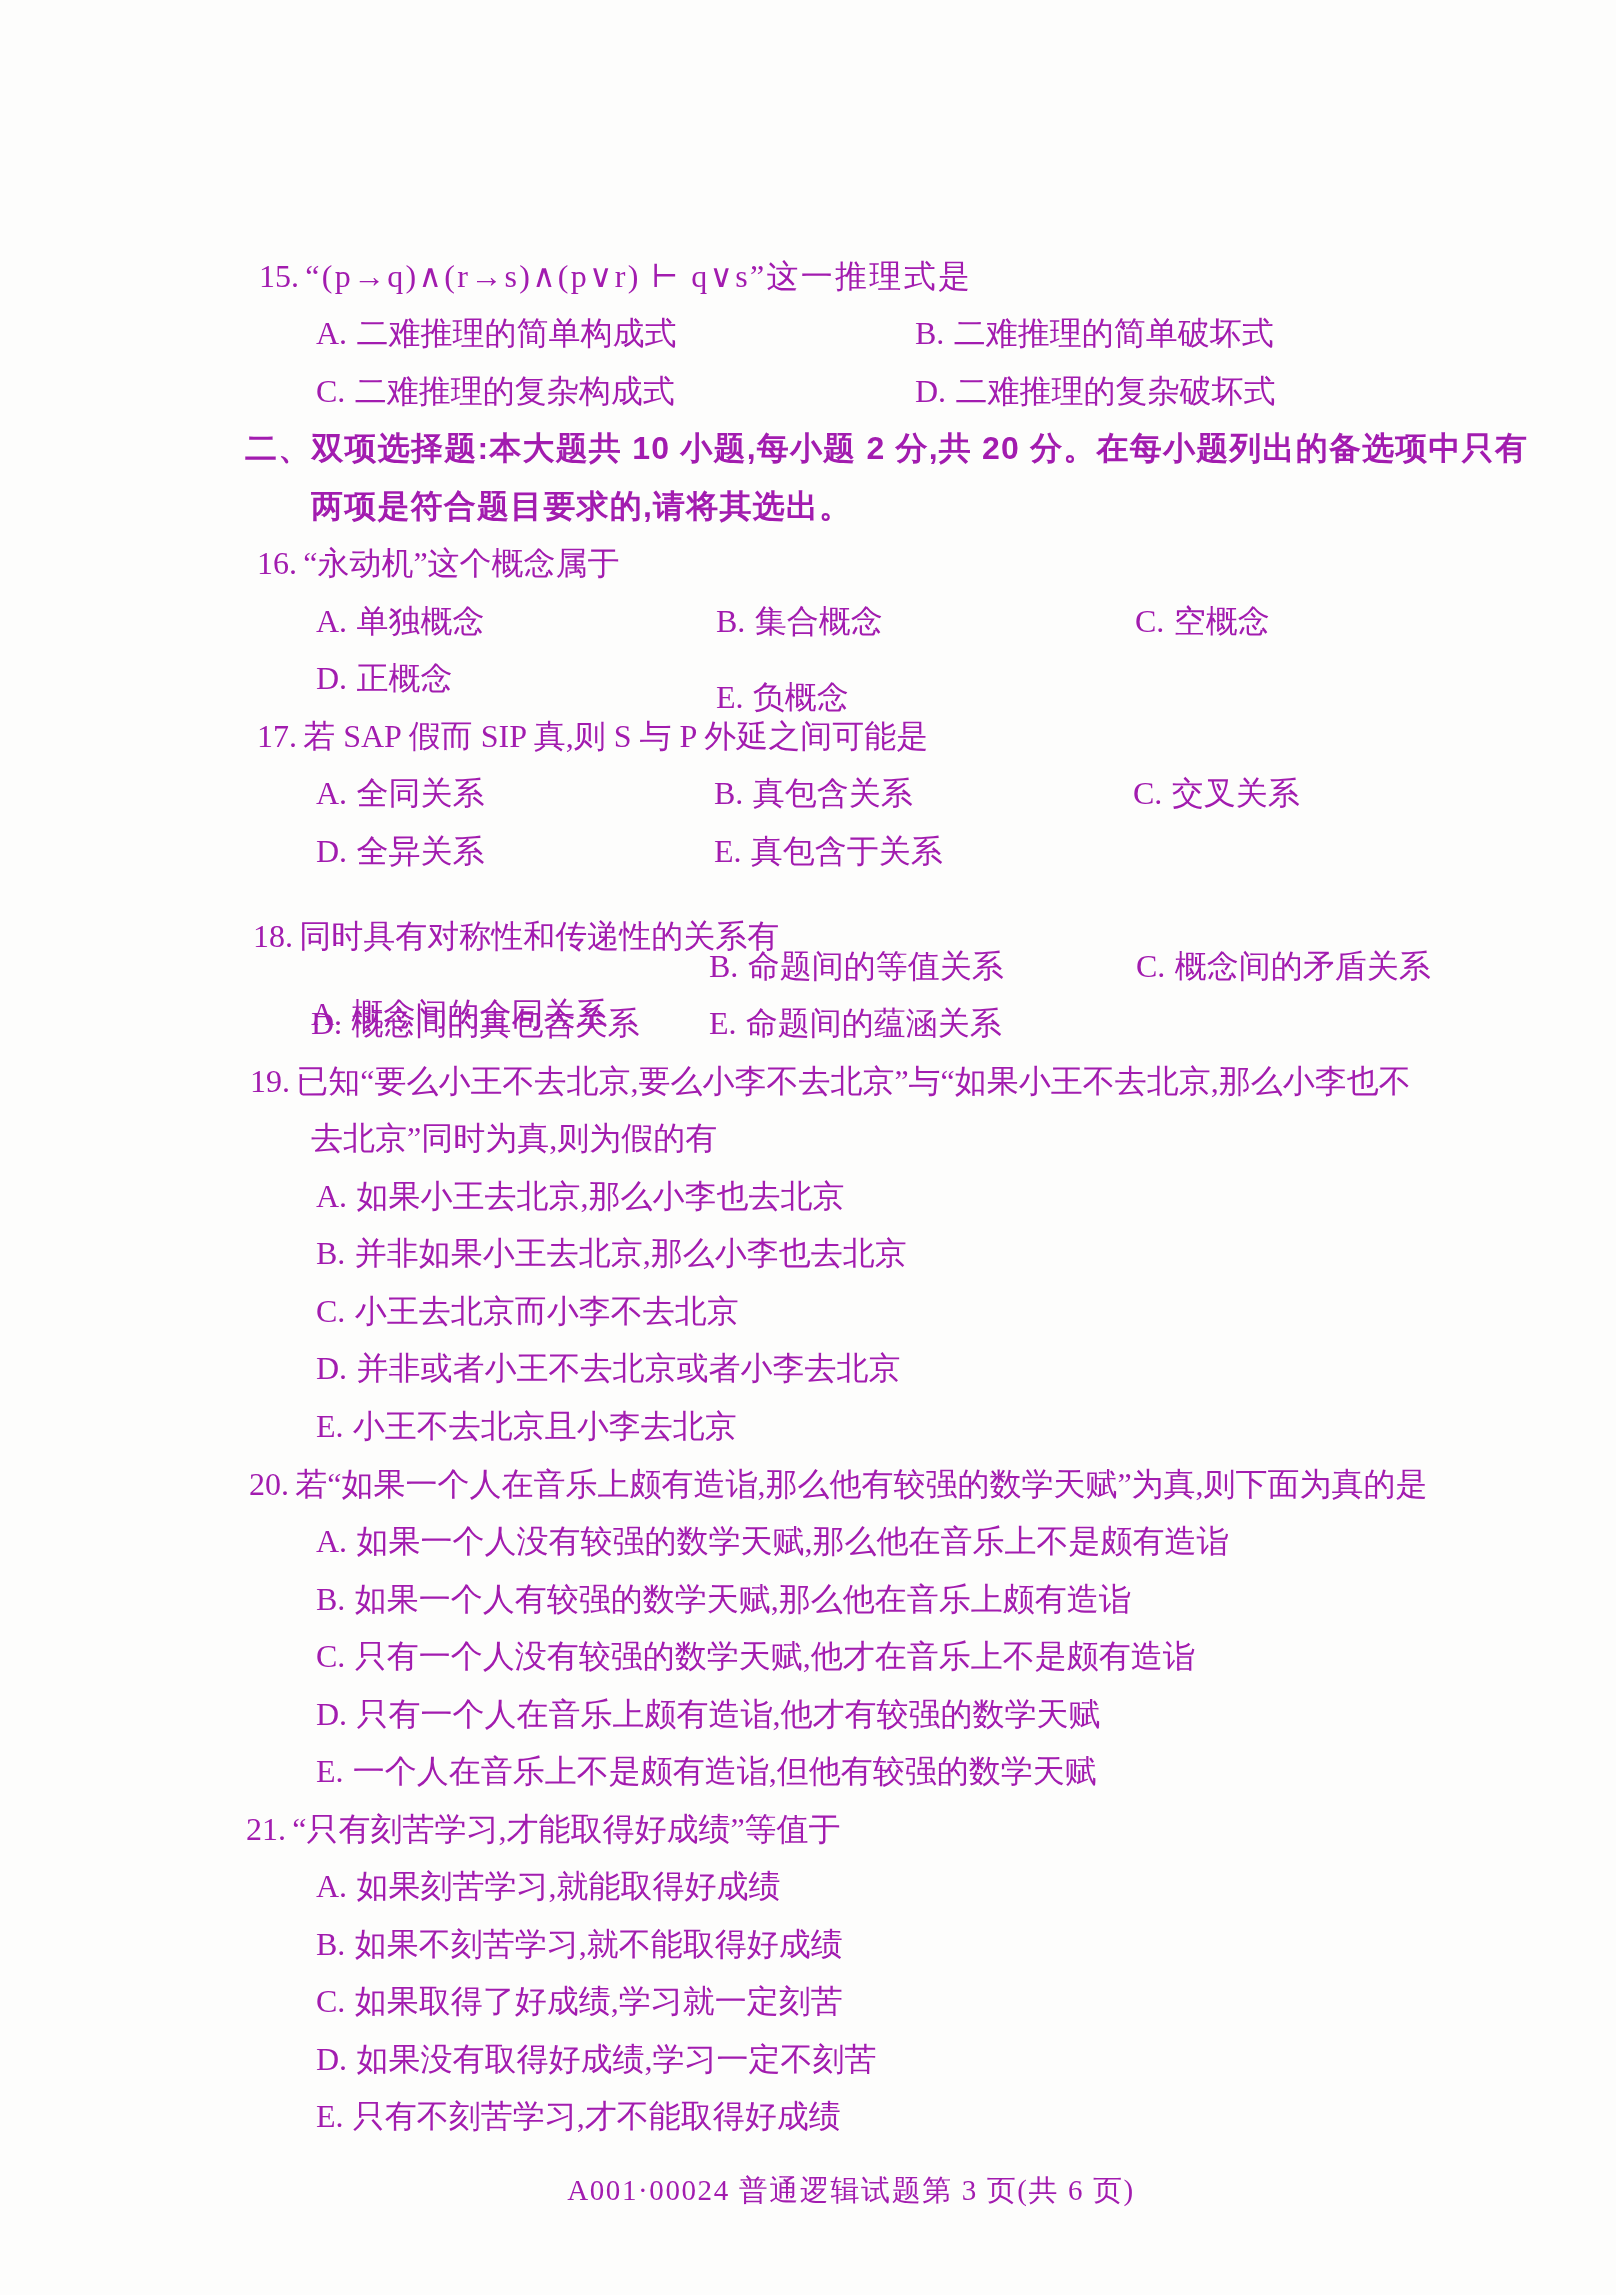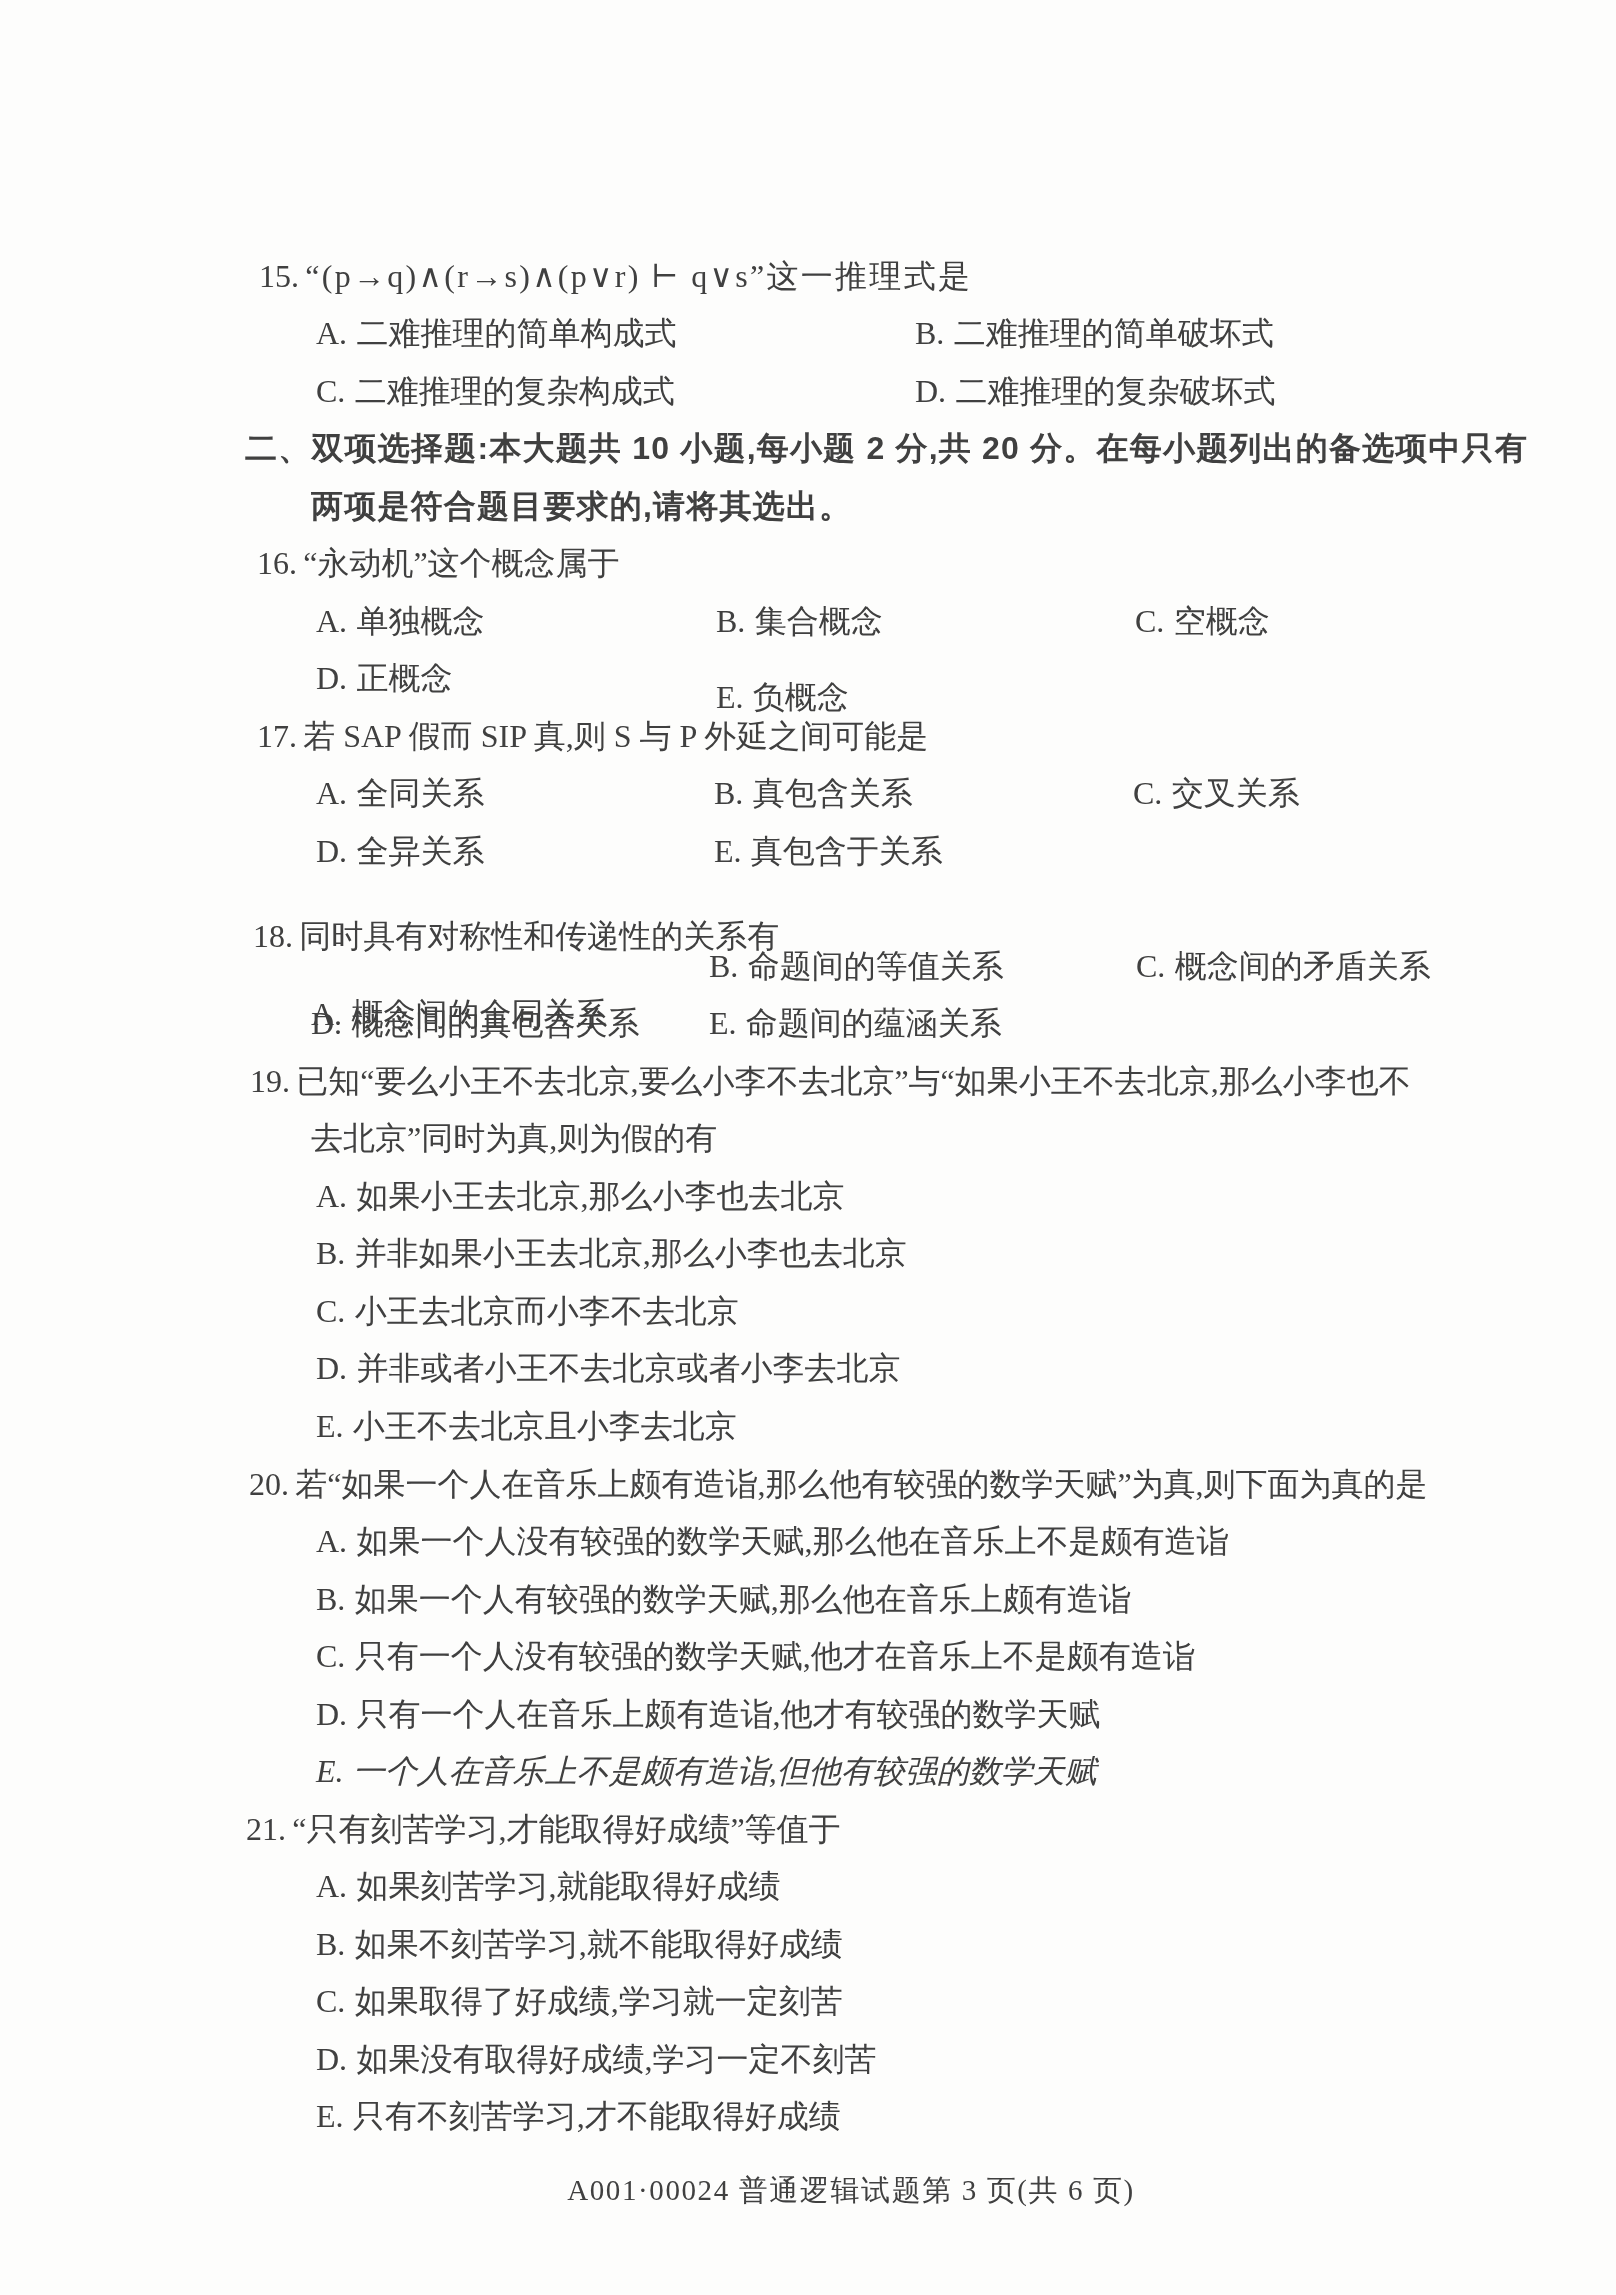--- a/index.html
+++ b/index.html
@@ -2,21 +2,21 @@
 <html style="font-size:12.4px"><head>
 <meta charset="utf-8">
 <style>
   html,body{margin:0;padding:0;}
   .page{
     position:relative;
     width:1616px;height:2295px;
     background:#fdfdfc;
     overflow:hidden;
     font-family:"Liberation Serif","DejaVu Serif",serif;
-    color:#404040;
+    color:#a21caf;
     font-size:32px;
   }
   .line{position:absolute;white-space:nowrap;line-height:1.2;}
   .num{display:inline-block;margin-right:6.2px;}
   .lab{display:inline-block;margin-right:9.3px;}
   .sec{
     font-family:"Liberation Sans","DejaVu Sans",sans-serif;
     font-weight:700;
     letter-spacing:1.2px;
   }
@@ -137,21 +137,21 @@
   </div>
   <div class="line" style="left:316px;top:1637px;">
     <span class="lab">C.</span><span>只有一个人没有较强的数学天赋,他才在音乐上不是颇有造诣</span>
   </div>
   <div class="line" style="left:316px;top:1580px;">
     <span class="lab">B.</span><span>如果一个人有较强的数学天赋,那么他在音乐上颇有造诣</span>
   </div>
   <div class="line" style="left:316px;top:1695px;">
     <span class="lab">D.</span><span>只有一个人在音乐上颇有造诣,他才有较强的数学天赋</span>
   </div>
-  <div class="line" style="left:316px;top:1752px;font-style:italic;">
+  <div class="line" style="left:316px;top:1752px;">
     <span class="lab">E.</span><span>一个人在音乐上不是颇有造诣,但他有较强的数学天赋</span>
   </div>
 
   <div class="line" style="left:246px;top:1810px;">
     <span class="num">21.</span><span>“只有刻苦学习,才能取得好成绩”等值于</span>
   </div>
   <div class="line" style="left:316px;top:1867px;">
     <span class="lab">A.</span><span>如果刻苦学习,就能取得好成绩</span>
   </div>
   <div class="line" style="left:316px;top:1925px;">

